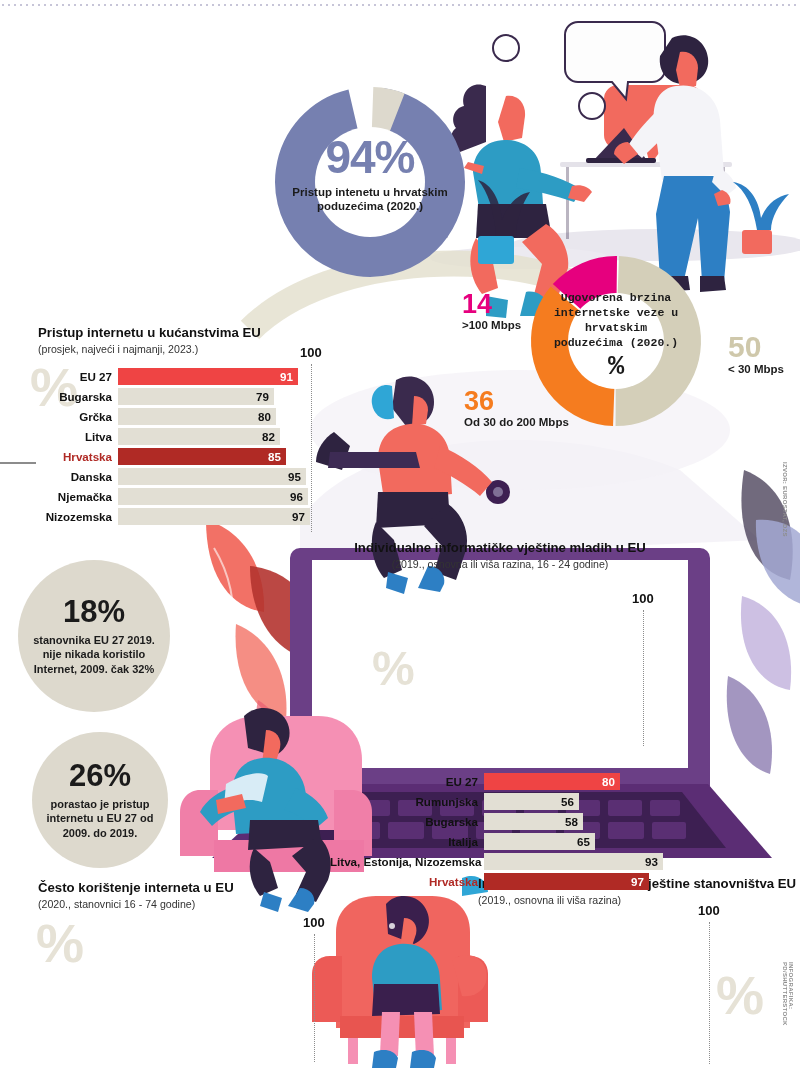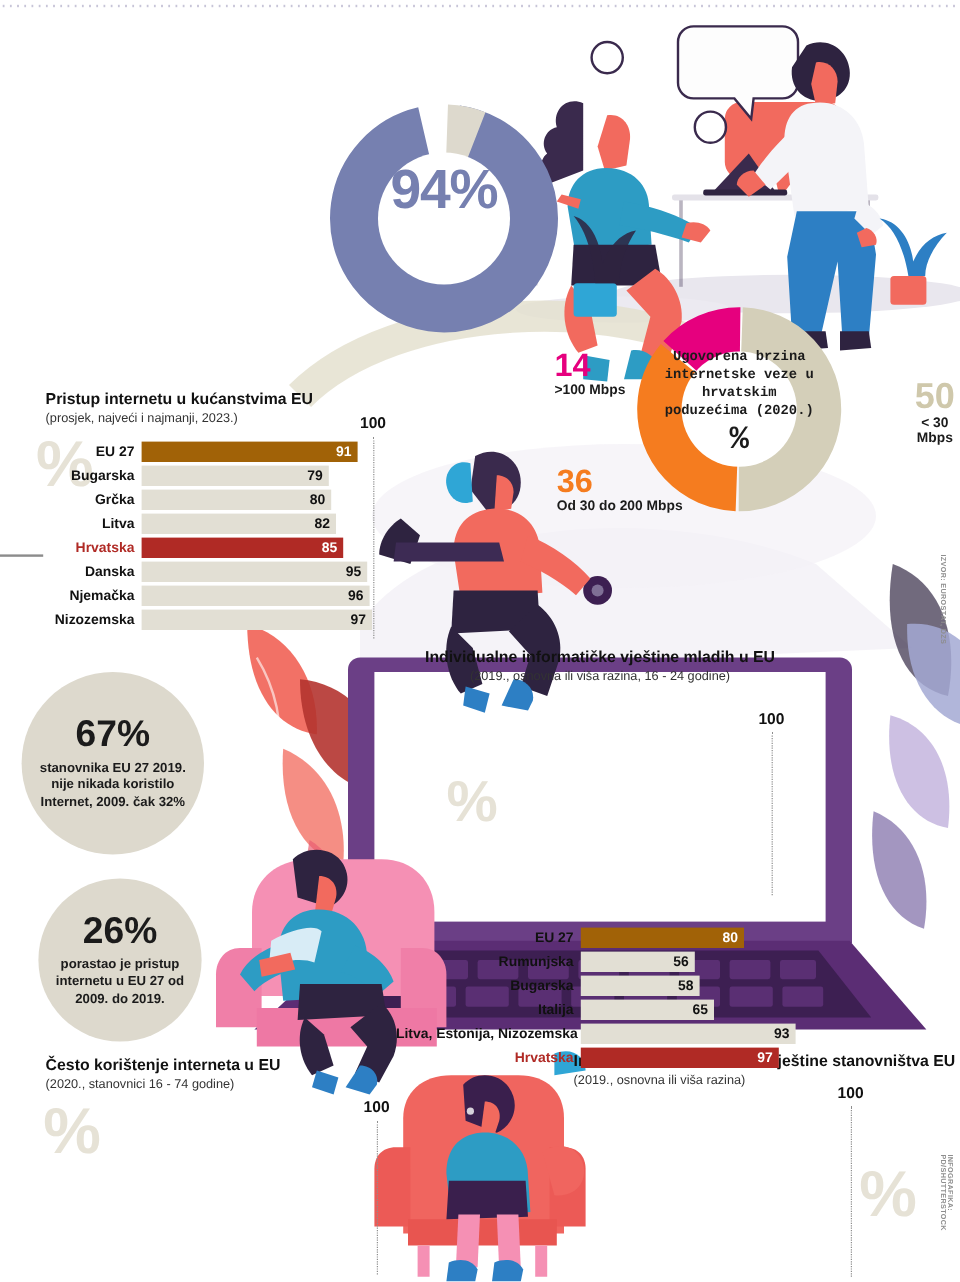--- a/index.html
+++ b/index.html
@@ -38,21 +38,21 @@
   .ch-sub{font-size:10.6px;color:#333;margin-top:2px;line-height:1.2;}
   .ch-watermark{position:absolute;font-size:54px;font-weight:700;color:#e6e2d6;line-height:1;z-index:0;}
   .ch-axis{position:absolute;border-left:1.5px dotted #8d8d8d;z-index:1;}
   .ch-axisnum{position:absolute;font-size:13px;font-weight:700;color:#111;}
   .rows{position:relative;z-index:2;}
   .row{display:flex;align-items:center;height:17px;margin-bottom:3px;}
   .row .lab{font-size:11.6px;font-weight:700;text-align:right;padding-right:6px;color:#111;
             white-space:nowrap;}
   .row .track{position:relative;height:17px;flex:0 0 auto;}
   .bar{height:17px;background:#e2dfd4;display:flex;align-items:center;justify-content:flex-end;}
-  .bar.eu{background:#a16207;}
+  .bar.eu{background:#ef4444;}
   .bar.hr{background:#b02a25;}
   .val{font-size:11.6px;font-weight:700;color:#111;padding-right:5px;}
   .bar.eu .val,.bar.hr .val{color:#fff;}
   .row.hr-label .lab{color:#b02a25;}
 
   
   .credit{position:absolute;font-size:6px;letter-spacing:.3px;color:#8e8e8e;
           writing-mode:vertical-rl;text-orientation:mixed;font-weight:700;}
 </style>
 </head>
@@ -232,20 +232,21 @@
   <div class="leftrule"></div>
 
   <div class="abs" style="left:274px;top:86px;width:192px;height:192px;">
     <svg width="192" height="192" viewBox="0 0 192 192">
       <circle cx="96" cy="96" r="74" fill="none" stroke="#7680b0" stroke-width="42" stroke-dasharray="437 28" transform="rotate(-82 96 96)"></circle>
       <circle cx="96" cy="96" r="74" fill="none" stroke="#ddd9cd" stroke-width="42" stroke-dasharray="25 440" transform="rotate(-88 96 96)"></circle>
       <circle cx="96" cy="96" r="55" fill="#fff"></circle>
     </svg>
     <div class="dlabel" style="left:0;top:48px;width:192px;">
       <div class="big94">94%</div>
+      <div class="cap94" style="padding:0 14px;">Pristup intenetu u hrvatskim poduzećima (2020.)</div>
     </div>
   </div>
 
   <div class="abs" style="left:528px;top:253px;width:176px;height:176px;">
     <svg width="176" height="176" viewBox="0 0 176 176">
 
       <circle cx="88" cy="88" r="66" fill="none" stroke="#d4cfb9" stroke-width="38" stroke-dasharray="205 210" transform="rotate(-88 88 88)"></circle>
       <circle cx="88" cy="88" r="66" fill="none" stroke="#f57c1f" stroke-width="38" stroke-dasharray="147 268" transform="rotate(92 88 88)"></circle>
       <circle cx="88" cy="88" r="66" fill="none" stroke="#e6007e" stroke-width="38" stroke-dasharray="56 360" transform="rotate(222 88 88)"></circle>
       <circle cx="88" cy="88" r="48" fill="#fff"></circle>
@@ -259,21 +260,21 @@
   <div class="abs" style="left:462px;top:291px;text-align:left;">
     <div class="segnum" style="color:#e6007e;">14</div>
     <div class="segcap">&gt;100 Mbps</div>
   </div>
 
   <div class="abs" style="left:464px;top:388px;text-align:left;">
     <div class="segnum" style="color:#f57c1f;">36</div>
     <div class="segcap">Od 30 do 200 Mbps</div>
   </div>
 
-  <div class="abs" style="left:728px;top:316px;text-align:center;margin-left:30px;">
+  <div class="abs" style="left:728px;top:332px;text-align:left;">
     <div class="segnum" style="color:#cfc8ab;font-size:30px;">50</div>
     <div class="segcap">&lt; 30 Mbps</div>
   </div>
 
   <div class="chart" style="left:38px;top:325px;width:300px;">
     <div class="ch-title">Pristup internetu u kućanstvima EU</div>
     <div class="ch-sub">(prosjek, najveći i najmanji, 2023.)</div>
   </div>
   <div class="ch-watermark" style="left:30px;top:360px;">%</div>
   <div class="ch-axisnum" style="left:300px;top:345px;">100</div>
@@ -339,21 +340,21 @@
       <div class="lab" style="width:74px;">Nizozemska</div>
       <div class="track" style="width:198px;">
         <div class="bar" style="width:192px;">
           <span class="val">97</span>
         </div>
       </div>
     </div>
   </div>
 
   <div class="circ" style="left:18px;top:560px;width:152px;height:152px;">
-    <div class="num">67%</div>
+    <div class="num">18%</div>
     <div class="txt">stanovnika EU 27 2019. nije nikada koristilo Internet, 2009. čak 32%</div>
   </div>
 
   <div class="circ" style="left:32px;top:732px;width:136px;height:136px;">
     <div class="num">26%</div>
     <div class="txt">porastao je pristup internetu u EU 27 od 2009. do 2019.</div>
   </div>
 
   <div class="chart" style="left:330px;top:540px;width:340px;text-align:center;">
     <div class="ch-title">Individualne informatičke vještine mladih u EU</div>

